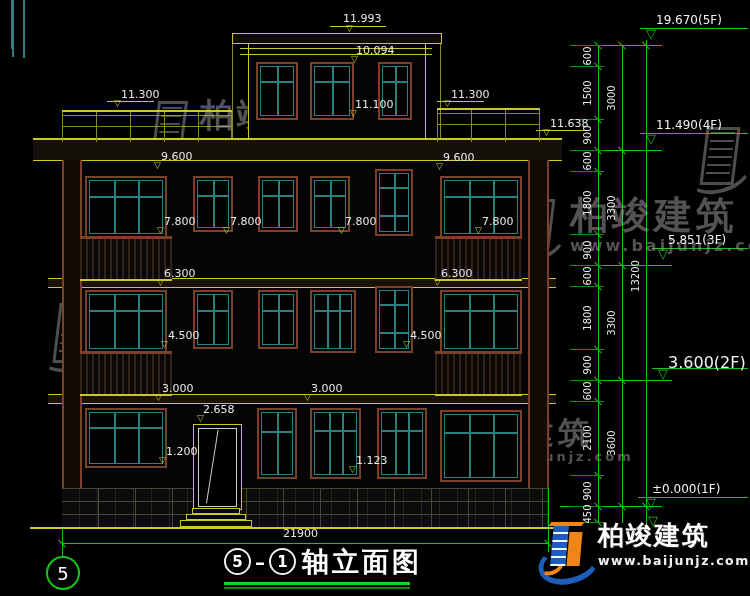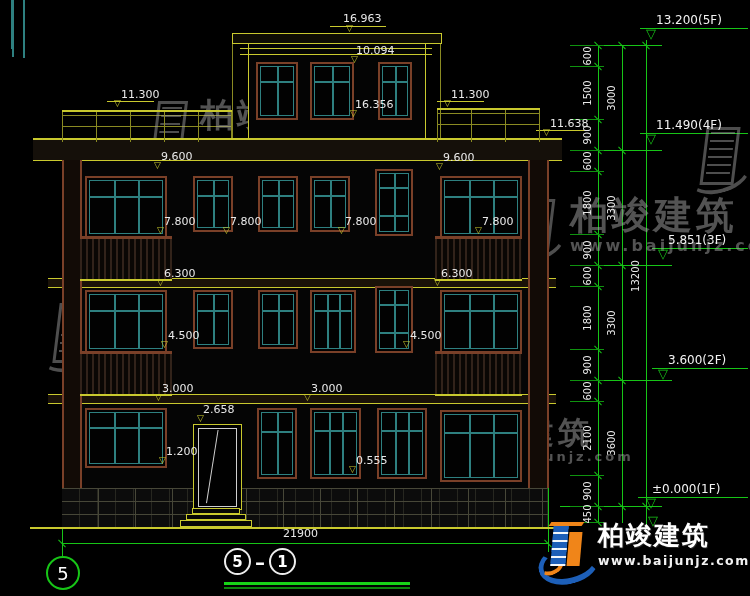--- a/index.html
+++ b/index.html
@@ -45,20 +45,21 @@
 </style>
 </head>
 <body>
 
 <div id="stage">
 
   <div id="title">
     <span class="circ">5</span>
     <span class="tdash">–</span>
     <span class="circ">1</span>
+    <span id="title-name">轴立面图</span>
   </div>
   <div id="bar1"></div>
   <div id="bar2"></div>
 
   <div id="axis-bubble">
     <span>5</span>
   </div>
 
   <div id="dim-total">21900</div>
 
@@ -301,27 +302,27 @@
     <div style="position: absolute; left: 435px; top: 351px; width: 87px; height: 40px; z-index: 6; border-top: 3px solid rgb(122, 64, 40); border-bottom: 2px solid rgb(201, 201, 46); background: repeating-linear-gradient(90deg, rgb(50, 35, 26) 0px, rgb(50, 35, 26) 2px, transparent 2px, transparent 6px) rgb(10, 7, 4);"></div>
     <div style="position: absolute; left: 193px; top: 424px; width: 47px; height: 84px; border: 1px solid rgb(201, 201, 46); background: rgb(1, 1, 1); z-index: 7;">
       <div style="position: absolute; inset: 3px 4px 2px; border: 1px solid rgb(207, 207, 207);"></div>
       <div style="position: absolute; left: 12px; top: 4px; width: 1px; height: 74px; background: rgb(207, 207, 207); transform: rotate(9deg); transform-origin: left bottom;"></div>
     </div>
     <div style="position: absolute; left: 192px; top: 508px; width: 48px; height: 6px; border: 1px solid rgb(201, 201, 46); background: rgb(6, 6, 6); box-sizing: border-box; z-index: 8;"></div>
     <div style="position: absolute; left: 186px; top: 514px; width: 60px; height: 6px; border: 1px solid rgb(201, 201, 46); background: rgb(6, 6, 6); box-sizing: border-box; z-index: 8;"></div>
     <div style="position: absolute; left: 180px; top: 520px; width: 72px; height: 7px; border: 1px solid rgb(201, 201, 46); background: rgb(6, 6, 6); box-sizing: border-box; z-index: 8;"></div>
     <div style="position: absolute; left: 62px; top: 488px; width: 486px; height: 39px; z-index: 3; background: repeating-linear-gradient(0deg, transparent 0px, transparent 12px, rgb(71, 71, 56) 12px, rgb(71, 71, 56) 13px), repeating-linear-gradient(90deg, transparent 0px, transparent 36px, rgb(71, 71, 56) 36px, rgb(71, 71, 56) 37px), repeating-linear-gradient(90deg, transparent 0px, transparent 17px, rgba(71, 71, 56, 0.45) 17px, rgba(71, 71, 56, 0.45) 18px) rgb(12, 12, 12);"></div>
     <div style="position: absolute; left: 30px; top: 527px; width: 532px; height: 2px; background: rgb(201, 201, 46); z-index: 8;"></div>
-    <div style="position: absolute; left: 343px; top: 12px; color: rgb(233, 233, 233); font-size: 11px; white-space: nowrap; z-index: 10;">16.963</div>
+    <div style="position: absolute; left: 343px; top: 12px; color: rgb(233, 233, 233); font-size: 11px; white-space: nowrap; z-index: 10;">11.993</div>
     <div style="position: absolute; left: 330px; top: 26px; width: 56px; height: 1px; background: rgb(201, 201, 46);"></div>
     <div style="position: absolute; left: 346px; top: 24px; color: rgb(201, 201, 46); font-size: 9px; line-height: 1; z-index: 10;">▽</div>
     <div style="position: absolute; left: 356px; top: 44px; color: rgb(233, 233, 233); font-size: 11px; white-space: nowrap; z-index: 10;">10.094</div>
     <div style="position: absolute; left: 343px; top: 57px; width: 58px; height: 1px; background: rgb(201, 201, 46);"></div>
     <div style="position: absolute; left: 351px; top: 55px; color: rgb(201, 201, 46); font-size: 9px; line-height: 1; z-index: 10;">▽</div>
-    <div style="position: absolute; left: 355px; top: 98px; color: rgb(233, 233, 233); font-size: 11px; white-space: nowrap; z-index: 10;">16.356</div>
+    <div style="position: absolute; left: 355px; top: 98px; color: rgb(233, 233, 233); font-size: 11px; white-space: nowrap; z-index: 10;">11.100</div>
     <div style="position: absolute; left: 342px; top: 111px; width: 58px; height: 1px; background: rgb(201, 201, 46);"></div>
     <div style="position: absolute; left: 350px; top: 109px; color: rgb(201, 201, 46); font-size: 9px; line-height: 1; z-index: 10;">▽</div>
     <div style="position: absolute; left: 121px; top: 88px; color: rgb(233, 233, 233); font-size: 11px; white-space: nowrap; z-index: 10;">11.300</div>
     <div style="position: absolute; left: 107px; top: 101px; width: 47px; height: 1px; background: rgb(201, 201, 46);"></div>
     <div style="position: absolute; left: 114px; top: 99px; color: rgb(201, 201, 46); font-size: 9px; line-height: 1; z-index: 10;">▽</div>
     <div style="position: absolute; left: 451px; top: 88px; color: rgb(233, 233, 233); font-size: 11px; white-space: nowrap; z-index: 10;">11.300</div>
     <div style="position: absolute; left: 437px; top: 101px; width: 47px; height: 1px; background: rgb(201, 201, 46);"></div>
     <div style="position: absolute; left: 444px; top: 99px; color: rgb(201, 201, 46); font-size: 9px; line-height: 1; z-index: 10;">▽</div>
     <div style="position: absolute; left: 550px; top: 117px; color: rgb(233, 233, 233); font-size: 11px; white-space: nowrap; z-index: 10;">11.638</div>
     <div style="position: absolute; left: 536px; top: 130px; width: 50px; height: 1px; background: rgb(201, 201, 46);"></div>
@@ -361,36 +362,36 @@
     <div style="position: absolute; left: 155px; top: 393px; color: rgb(201, 201, 46); font-size: 9px; line-height: 1; z-index: 10;">▽</div>
     <div style="position: absolute; left: 311px; top: 382px; color: rgb(233, 233, 233); font-size: 11px; white-space: nowrap; z-index: 10;">3.000</div>
     <div style="position: absolute; left: 298px; top: 395px; width: 45px; height: 1px; background: rgb(201, 201, 46);"></div>
     <div style="position: absolute; left: 304px; top: 393px; color: rgb(201, 201, 46); font-size: 9px; line-height: 1; z-index: 10;">▽</div>
     <div style="position: absolute; left: 203px; top: 403px; color: rgb(233, 233, 233); font-size: 11px; white-space: nowrap; z-index: 10;">2.658</div>
     <div style="position: absolute; left: 191px; top: 416px; width: 48px; height: 1px; background: rgb(201, 201, 46);"></div>
     <div style="position: absolute; left: 197px; top: 414px; color: rgb(201, 201, 46); font-size: 9px; line-height: 1; z-index: 10;">▽</div>
     <div style="position: absolute; left: 166px; top: 445px; color: rgb(233, 233, 233); font-size: 11px; white-space: nowrap; z-index: 10;">1.200</div>
     <div style="position: absolute; left: 153px; top: 458px; width: 45px; height: 1px; background: rgb(201, 201, 46);"></div>
     <div style="position: absolute; left: 159px; top: 456px; color: rgb(201, 201, 46); font-size: 9px; line-height: 1; z-index: 10;">▽</div>
-    <div style="position: absolute; left: 356px; top: 454px; color: rgb(233, 233, 233); font-size: 11px; white-space: nowrap; z-index: 10;">0.555</div>
+    <div style="position: absolute; left: 356px; top: 454px; color: rgb(233, 233, 233); font-size: 11px; white-space: nowrap; z-index: 10;">1.123</div>
     <div style="position: absolute; left: 343px; top: 467px; width: 45px; height: 1px; background: rgb(201, 201, 46);"></div>
     <div style="position: absolute; left: 349px; top: 465px; color: rgb(201, 201, 46); font-size: 9px; line-height: 1; z-index: 10;">▽</div>
-    <div style="position: absolute; left: 656px; top: 13px; color: rgb(242, 242, 242); font-size: 12px; white-space: nowrap; z-index: 10;">13.200(5F)</div>
+    <div style="position: absolute; left: 656px; top: 13px; color: rgb(242, 242, 242); font-size: 12px; white-space: nowrap; z-index: 10;">19.670(5F)</div>
     <div style="position: absolute; left: 640px; top: 28px; width: 108px; height: 1px; background: rgb(23, 197, 23);"></div>
     <div style="position: absolute; left: 646px; top: 27px; color: rgb(23, 197, 23); font-size: 13px; line-height: 1; z-index: 10;">▽</div>
     <div style="position: absolute; left: 575px; top: 45px; width: 87px; height: 1px; background: rgb(23, 197, 23);"></div>
     <div style="position: absolute; left: 656px; top: 118px; color: rgb(242, 242, 242); font-size: 12px; white-space: nowrap; z-index: 10;">11.490(4F)</div>
     <div style="position: absolute; left: 640px; top: 133px; width: 108px; height: 1px; background: rgb(23, 197, 23);"></div>
     <div style="position: absolute; left: 646px; top: 132px; color: rgb(23, 197, 23); font-size: 13px; line-height: 1; z-index: 10;">▽</div>
     <div style="position: absolute; left: 575px; top: 150px; width: 87px; height: 1px; background: rgb(23, 197, 23);"></div>
     <div style="position: absolute; left: 668px; top: 233px; color: rgb(242, 242, 242); font-size: 12px; white-space: nowrap; z-index: 10;">5.851(3F)</div>
     <div style="position: absolute; left: 652px; top: 248px; width: 96px; height: 1px; background: rgb(23, 197, 23);"></div>
     <div style="position: absolute; left: 658px; top: 247px; color: rgb(23, 197, 23); font-size: 13px; line-height: 1; z-index: 10;">▽</div>
     <div style="position: absolute; left: 575px; top: 265px; width: 97px; height: 1px; background: rgb(23, 197, 23);"></div>
-    <div style="position: absolute; left: 668px; top: 353px; color: rgb(242, 242, 242); font-size: 12px; white-space: nowrap; z-index: 10;">3.600(2F)</div>
+    <div style="position: absolute; left: 668px; top: 353px; color: rgb(242, 242, 242); font-size: 16px; white-space: nowrap; z-index: 10;">3.600(2F)</div>
     <div style="position: absolute; left: 652px; top: 368px; width: 96px; height: 1px; background: rgb(23, 197, 23);"></div>
     <div style="position: absolute; left: 658px; top: 367px; color: rgb(23, 197, 23); font-size: 13px; line-height: 1; z-index: 10;">▽</div>
     <div style="position: absolute; left: 575px; top: 380px; width: 97px; height: 1px; background: rgb(23, 197, 23);"></div>
     <div style="position: absolute; left: 652px; top: 482px; color: rgb(242, 242, 242); font-size: 12px; white-space: nowrap; z-index: 10;">±0.000(1F)</div>
     <div style="position: absolute; left: 638px; top: 497px; width: 110px; height: 1px; background: rgb(23, 197, 23);"></div>
     <div style="position: absolute; left: 646px; top: 496px; color: rgb(23, 197, 23); font-size: 13px; line-height: 1; z-index: 10;">▽</div>
     <div style="position: absolute; left: 560px; top: 506px; width: 102px; height: 1px; background: rgb(23, 197, 23);"></div>
     <div style="position: absolute; left: 648px; top: 514px; color: rgb(23, 197, 23); font-size: 13px; line-height: 1; z-index: 10;">▽</div>
     <div style="position: absolute; left: 598px; top: 45px; width: 1px; height: 478px; background: rgb(23, 197, 23);"></div>
     <div style="position: absolute; left: 569px; top: 48.5px; width: 40px; height: 14px; text-align: center; color: rgb(233, 233, 233); font-size: 10px; transform: rotate(-90deg); z-index: 10;">600</div>

